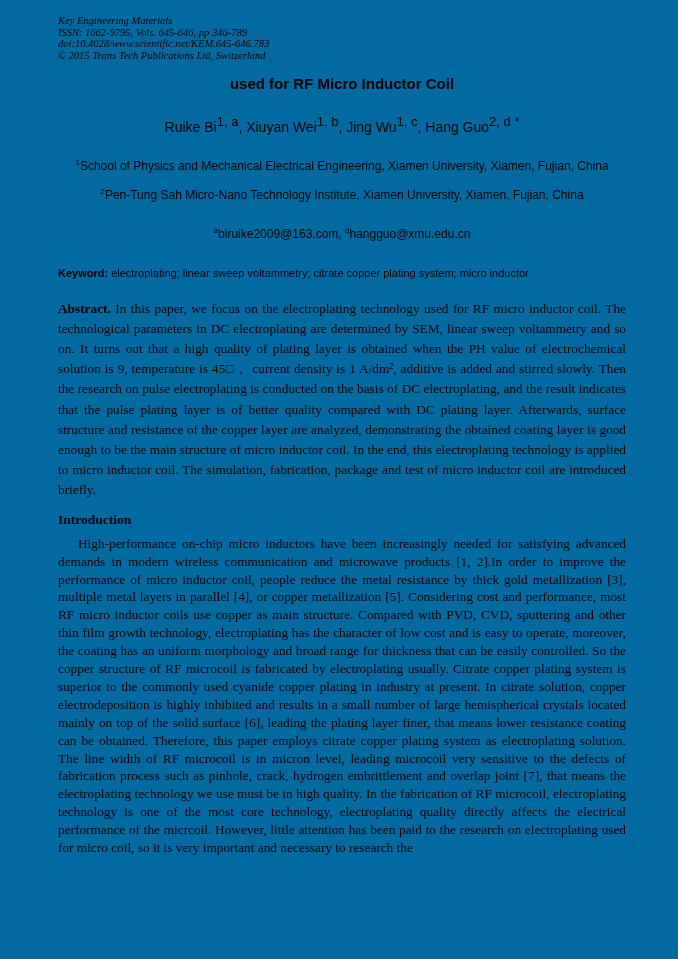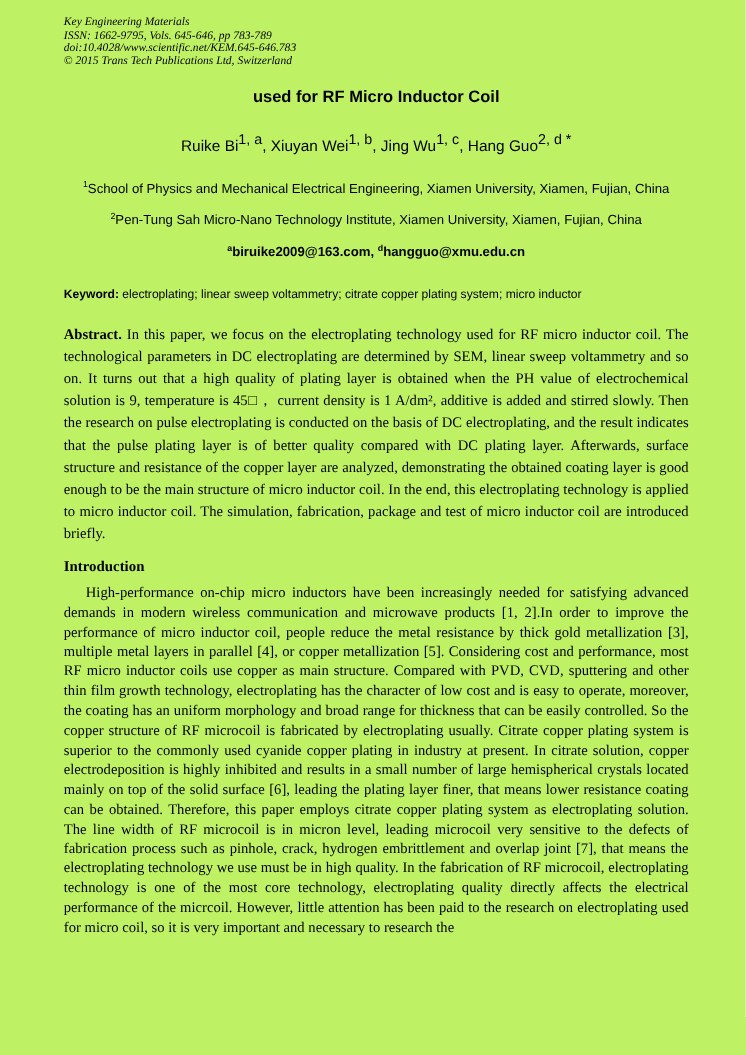--- a/index.html
+++ b/index.html
@@ -1,20 +1,20 @@
 <!DOCTYPE html>
 <html><head>
 <meta charset="utf-8">
 <style>
   * { margin: 0; padding: 0; box-sizing: border-box; }
   html, body { background: #ffffff; }
   .page {
     width: 678px;
     height: 959px;
-    background: #bef264;
+    background: #0369a1;
     color: #000000;
     position: relative;
     overflow: hidden;
     font-family: "Liberation Serif", serif;
   }
   .content { padding: 0 52px 0 58px; }
 
   
   .hdr {
     display: flex;
@@ -29,21 +29,21 @@
 
   
   .title-line {
     text-align: center;
     font-family: "Liberation Sans", sans-serif;
     font-weight: bold;
     font-size: 15px;
     line-height: 17px;
   }
   .title-line.l1 { margin-top: 29px; }
-  .title-line.l2 { margin-top: 19px; }
+  .title-line.l2 { margin-top: 14px; }
 
   
   .authors {
     margin-top: 21px;
     text-align: center;
     font-family: "Liberation Sans", sans-serif;
     font-size: 14px;
     line-height: 18px;
   }
   .authors sup { font-size: 13px; }
@@ -51,21 +51,21 @@
   
   .affil, .emails {
     text-align: center;
     font-family: "Liberation Sans", sans-serif;
     font-size: 12px;
     line-height: 19px;
   }
   .affil sup, .emails sup { font-size: 8px; }
   .affil.a1 { margin-top: 17px; }
   .affil.a2 { margin-top: 6px; }
-  .emails { margin-top: 6px; font-weight: bold; }
+  .emails { margin-top: 16px; }
 
   
   .keyword {
     margin-top: 21px;
     font-family: "Liberation Sans", sans-serif;
     font-size: 11px;
     line-height: 16px;
   }
   .keyword b { font-weight: bold; }
 
@@ -100,21 +100,21 @@
 </style>
 </head>
 <body>
 
 <div class="page">
   <div class="content">
 
     <div class="hdr">
       <div class="hdr-left">
         <div>Key Engineering Materials</div>
-        <div>ISSN: 1662-9795, Vols. 645-646, pp 783-789</div>
+        <div>ISSN: 1662-9795, Vols. 645-646, pp 346-789</div>
         <div>doi:10.4028/www.scientific.net/KEM.645-646.783</div>
         <div>© 2015 Trans Tech Publications Ltd, Switzerland</div>
       </div>
     </div>
 
     <div class="title-line l2">used for RF Micro Inductor Coil</div>
 
     <div class="authors"><span><span>Ruike Bi</span><sup>1, a</sup><span>, </span></span><span><span>Xiuyan Wei</span><sup>1, b</sup><span>, </span></span><span><span>Jing Wu</span><sup>1, c</sup><span>, </span></span><span><span>Hang Guo</span><sup>2, d *</sup></span></div>
 
     <div class="affil a1"><sup>1</sup><span>School of Physics and Mechanical Electrical Engineering, Xiamen University, Xiamen, Fujian, China</span></div>

